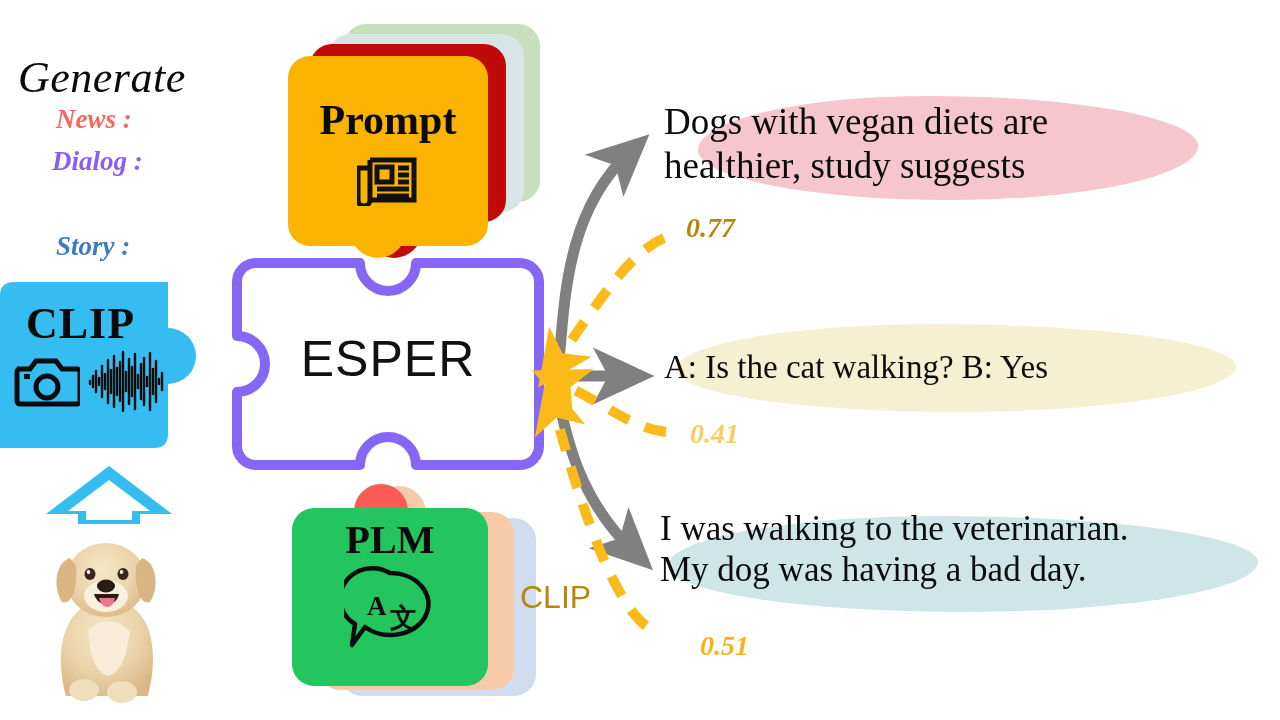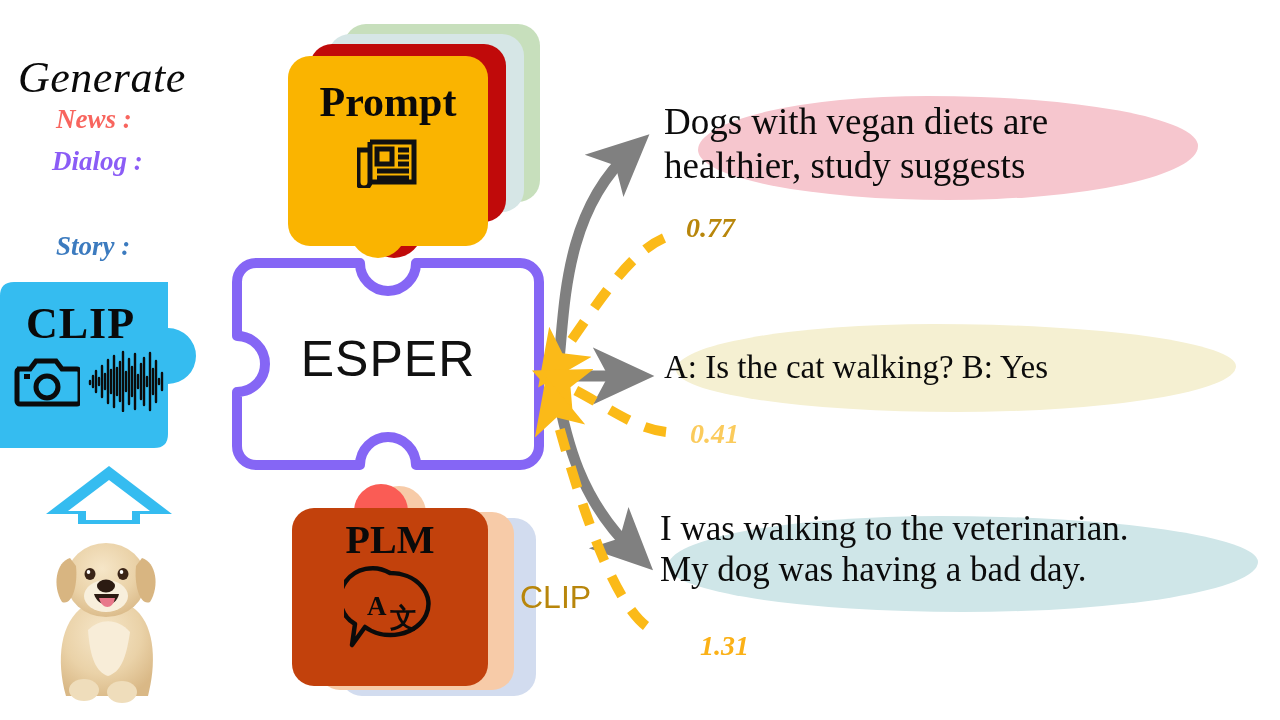--- a/index.html
+++ b/index.html
@@ -22,21 +22,21 @@
     align-items:center;justify-content:flex-start;}
   .card-title{font-family:"Liberation Serif",serif;font-weight:bold;color:#0a0a0a;}
 
   
   #prompt-stack{left:288px;top:24px;width:260px;height:232px;}
   #prompt-knob{position:absolute;left:78px;top:178px;width:56px;height:56px;border-radius:50%;
     background:#C00A0A;}
   #prompt-knob-front{position:absolute;left:62px;top:178px;width:56px;height:56px;border-radius:50%;
     background:#FAB400;}
   .pcard{width:200px;height:190px;}
-  #prompt-title{font-size:42px;margin-top:22px;}
+  #prompt-title{font-size:42px;margin-top:40px;}
   .news-icon{margin-top:6px;}
 
   
   #plm-stack{left:292px;top:484px;width:250px;height:216px;}
   #plm-knob{position:absolute;left:62px;top:0px;width:54px;height:54px;border-radius:50%;
     background:#FA5C55;z-index:3;}
   #plm-knob-shadow{position:absolute;left:80px;top:2px;width:54px;height:54px;border-radius:50%;
     background:#F7CBA8;z-index:2;}
   .mcard{width:196px;height:178px;}
   #plm-title{font-size:40px;margin-top:8px;}
@@ -180,21 +180,21 @@
                V24 A19 19 0 0 1 24 5 Z" fill="#FFFFFF" stroke="#8566F5" stroke-width="10" stroke-linejoin="round"></path>
     </svg>
   </div>
   <div id="esper-title">ESPER</div>
 
   <div class="stack" id="plm-stack">
     <div class="layer" style="left:48px;top:34px;width:196px;height:178px;background:#D2DCEF;"></div>
     <div class="layer" style="left:26px;top:28px;width:196px;height:178px;background:#F7CBA8;"></div>
     <div id="plm-knob-shadow"></div>
     <div id="plm-knob"></div>
-    <div class="card mcard" style="left:0px;top:24px;background:#c2410c;z-index:4;">
+    <div class="card mcard" style="left:0px;top:24px;background:#22c55e;z-index:4;">
       <div class="card-title" id="plm-title">PLM</div>
       <div style="margin-top:2px;">
         <svg width="92" height="88" viewBox="0 0 92 88">
           <path d="M46 8 a38 31 0 1 1 -25 54 l-13 18 l3 -21 A31 29 0 0 1 46 8 Z" fill="none" stroke="#0b0b0b" stroke-width="4.5" stroke-linejoin="round"></path>
           <g fill="#0b0b0b" font-family="'Liberation Serif',serif">
             <text x="23" y="50" font-size="27" font-weight="bold">A</text>
             <text x="46" y="62" font-size="27" font-weight="bold">文</text>
           </g>
         </svg>
       </div>
@@ -275,19 +275,19 @@
     <div class="brush" style="background:#F5F0D2;"></div>
     <div class="out-text">A: Is the cat walking? B: Yes</div>
   </div>
   <div class="score" id="dialog-score" style="color:#FBCB5C;">0.41</div>
 
   <div class="out-row" id="row-story">
     <div class="brush" style="background:#CFE6E8;"></div>
     <div class="out-text">I was walking to the veterinarian.
 My dog was having a bad day.</div>
   </div>
-  <div class="score" id="story-score" style="color:#FBB117;">1.31</div>
+  <div class="score" id="story-score" style="color:#FBB117;">0.51</div>
 
   <div id="reward-label">
     <span id="reward-l1">CLIP</span>
   </div>
 
 </div>
 
 </body></html>

